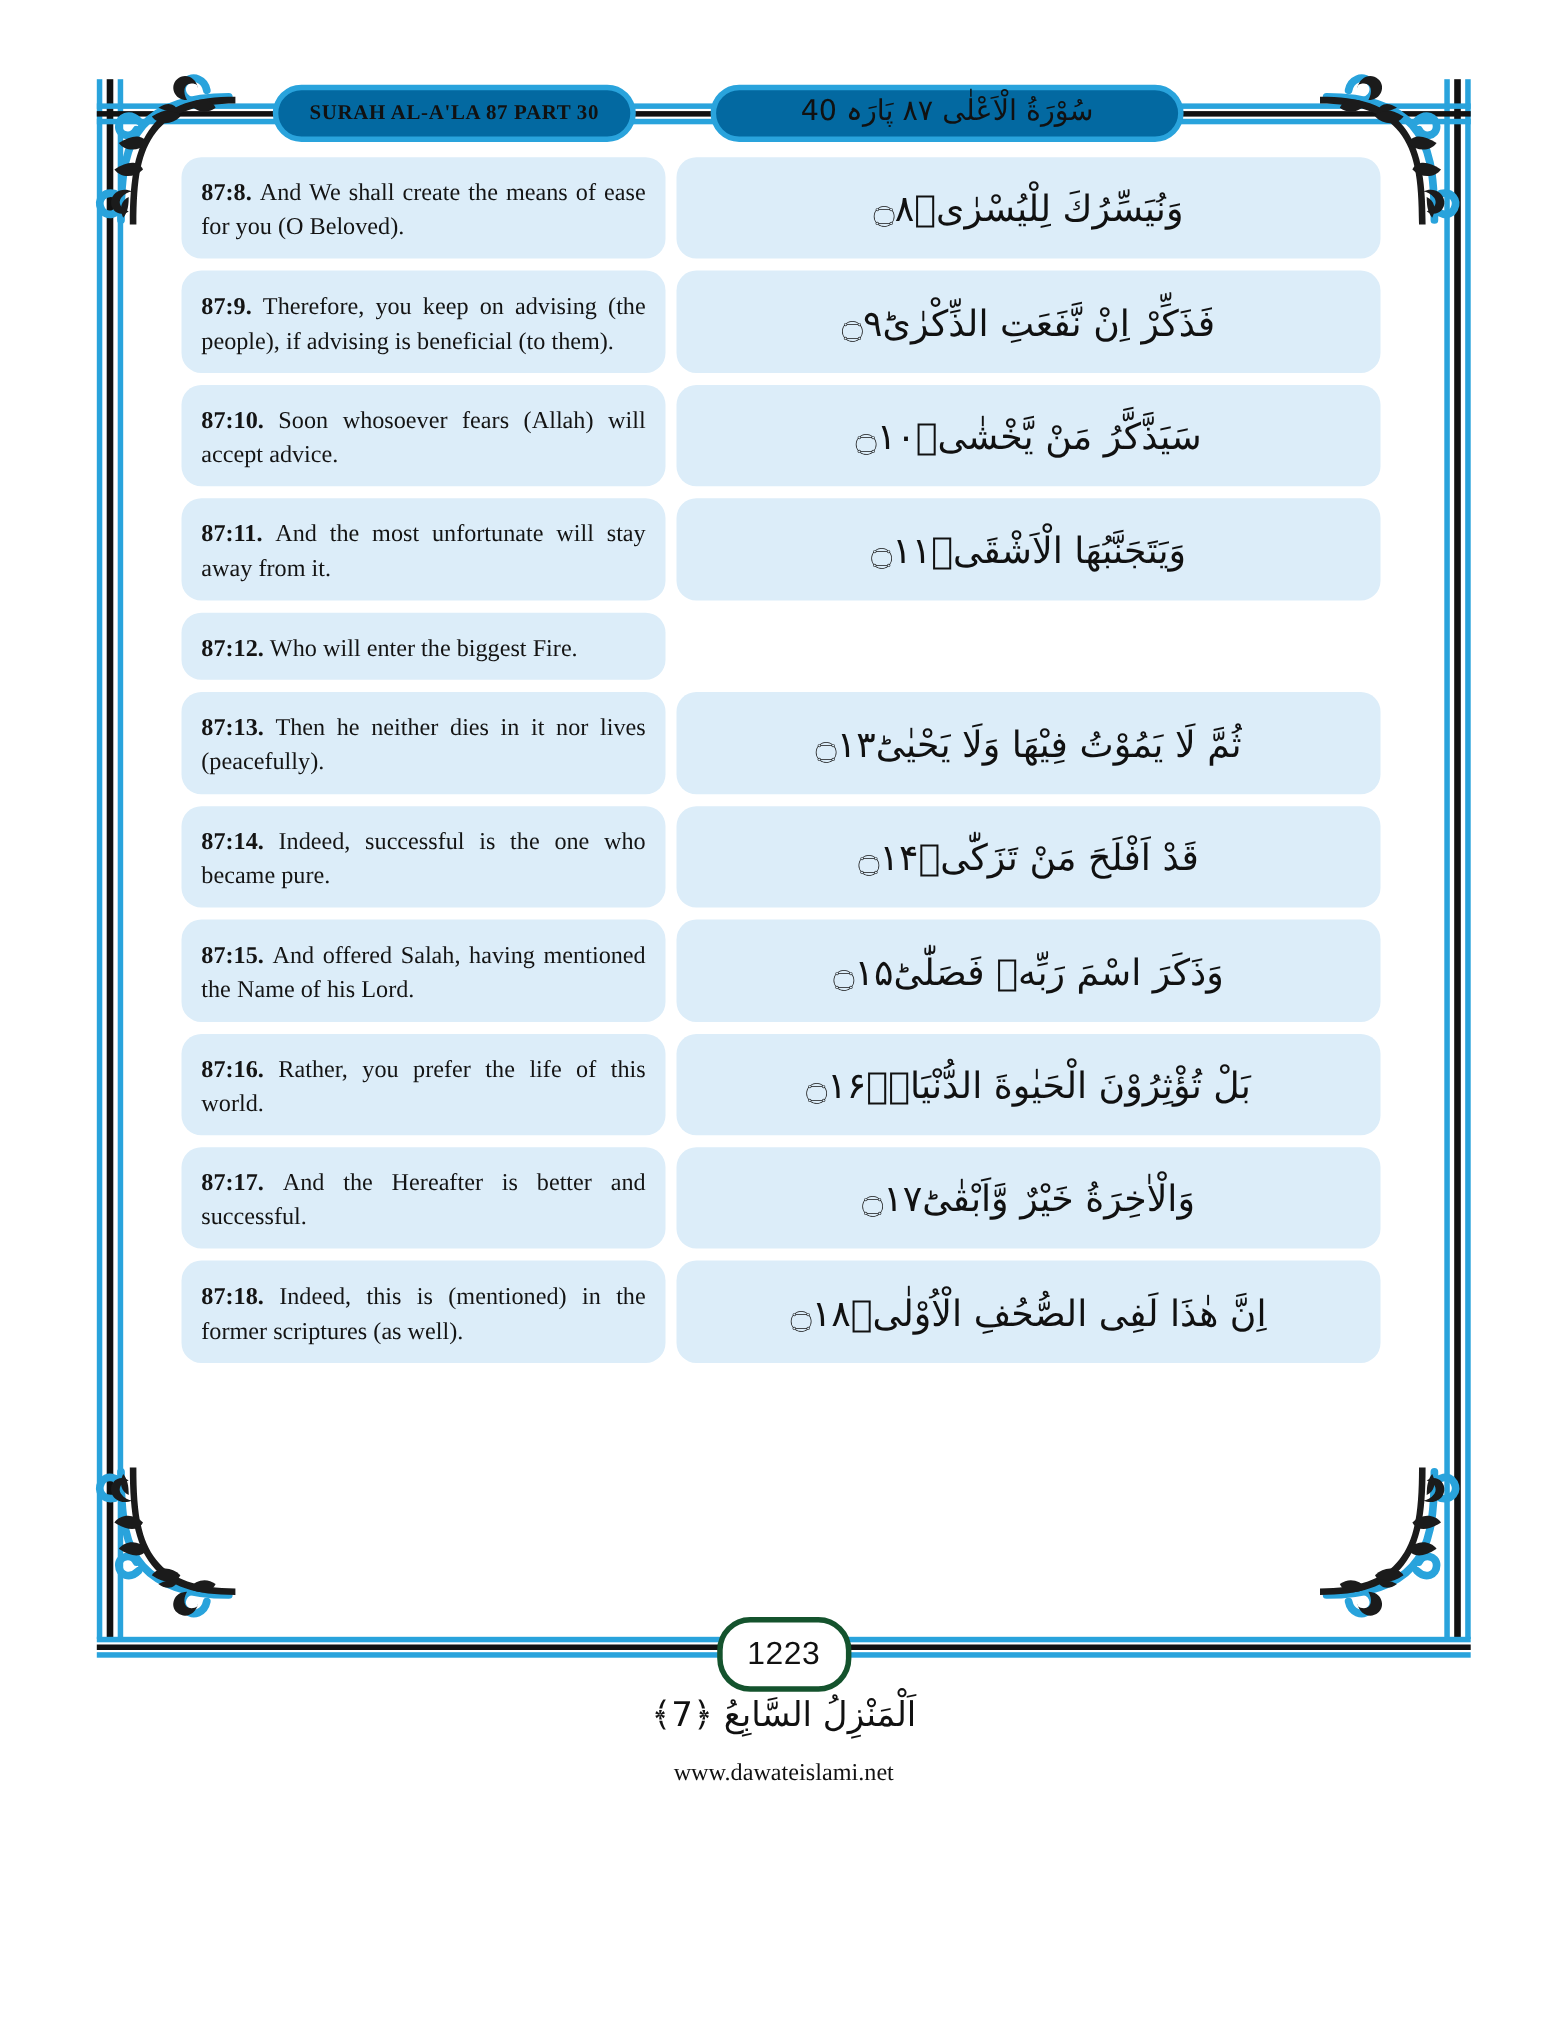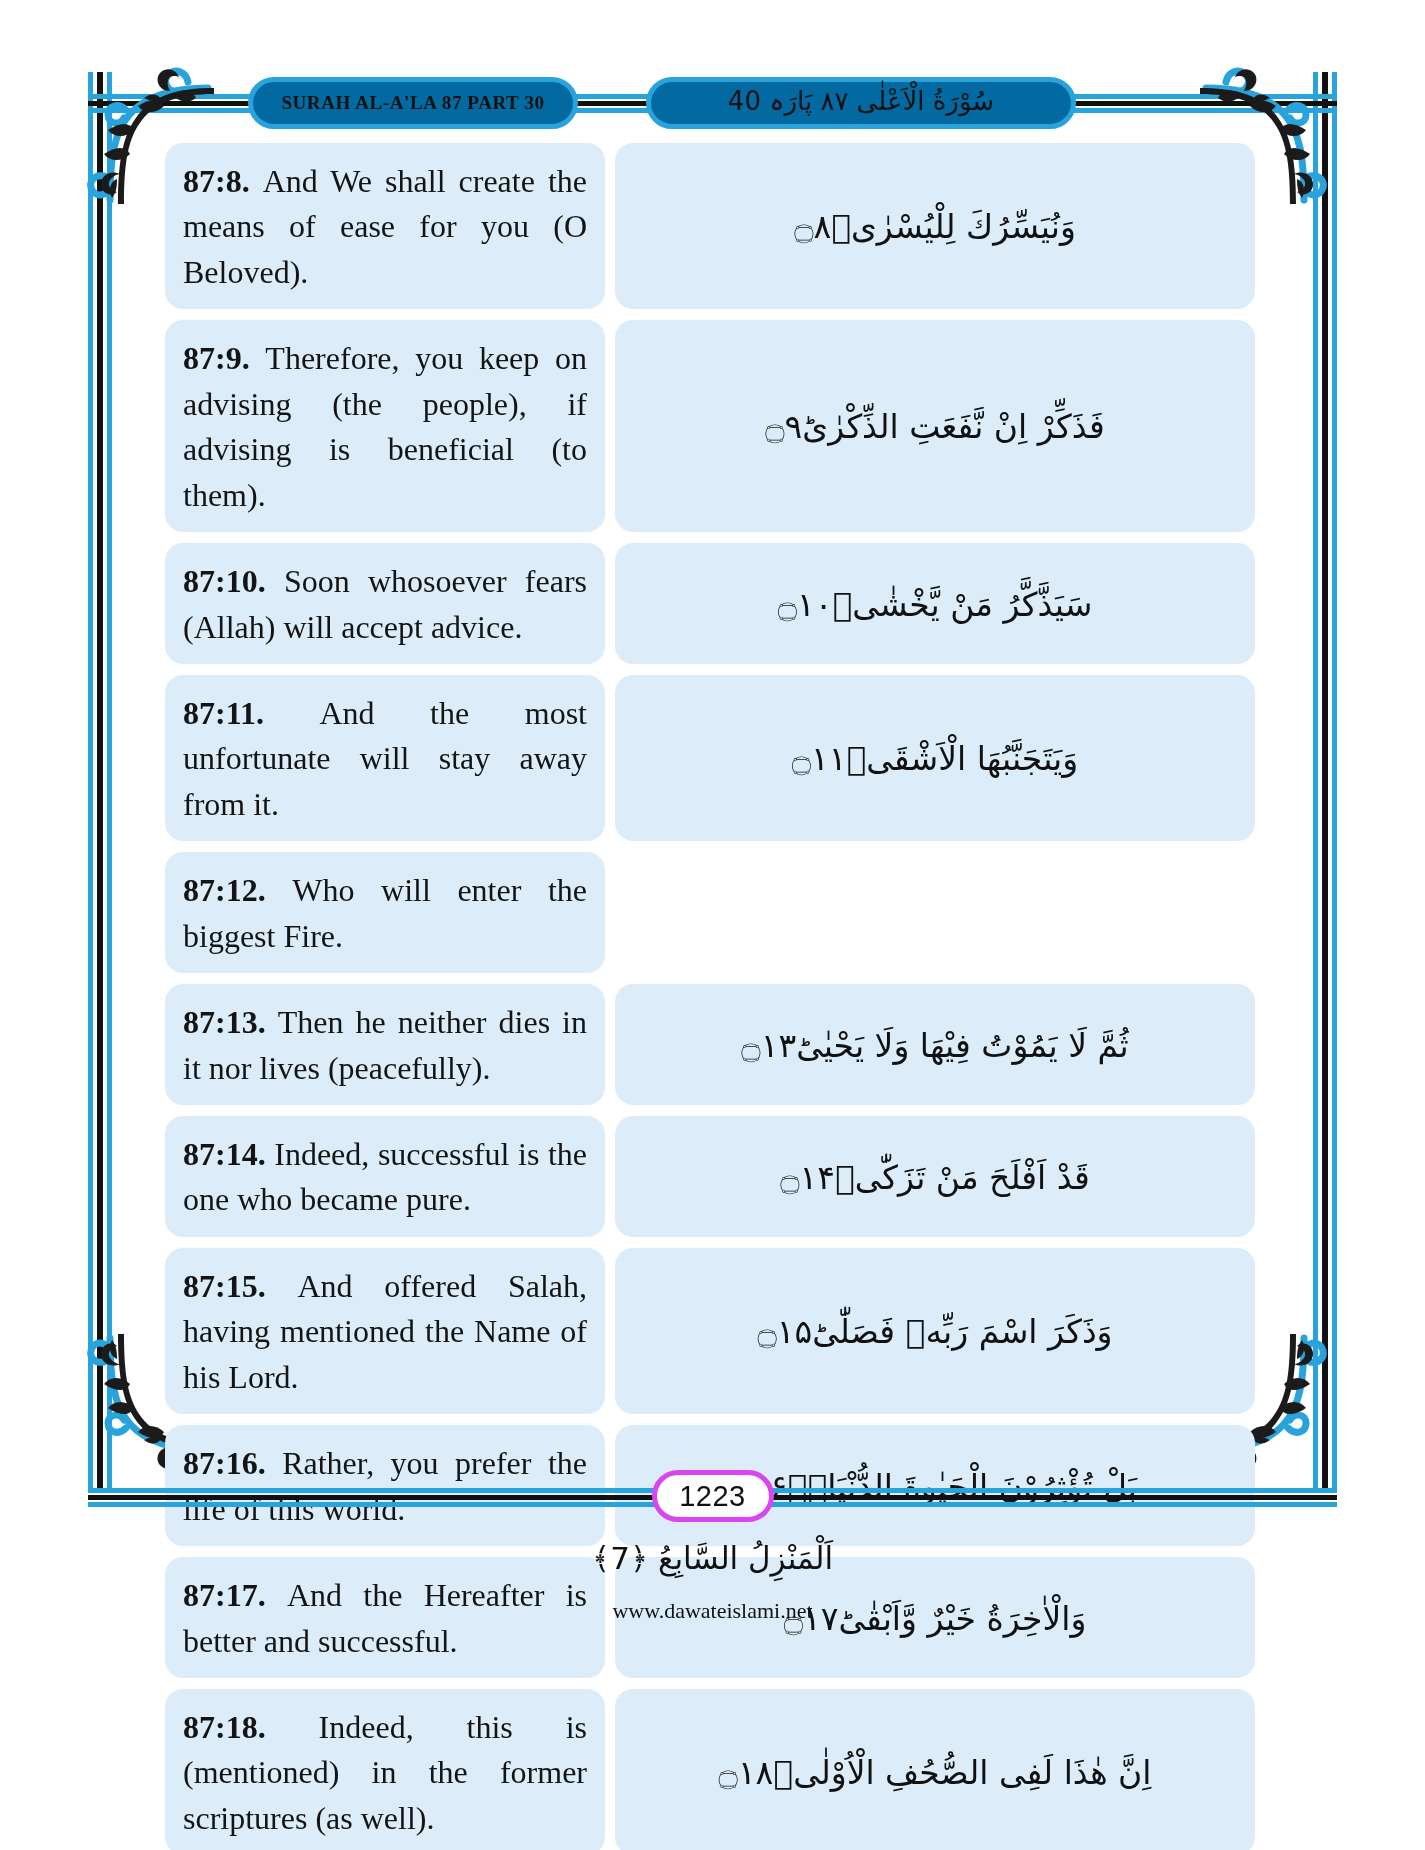--- a/index.html
+++ b/index.html
@@ -140,21 +140,21 @@
   .cell {
     background: #dcedf9;
     border-radius: 18px;
     box-sizing: border-box;
   }
   .cell-en {
     width: 440px;
     padding: 16px 18px 14px 18px;
     text-align: justify;
     text-align-last: left;
-    font-size: 32px;
+    font-size: 22px;
     line-height: 1.42;
     color: #141414;
   }
   .cell-ar {
     flex: 1;
     padding: 12px 22px 10px 22px;
     display: flex;
     align-items: center;
     justify-content: center;
     direction: rtl;
@@ -189,23 +189,23 @@
   .ftr-rule.top { top: 20px; }
   .ftr-rule.bot { top: 34px; }
   .ftr-rule.mid { top: 27px; height: 5px; background: #111111; }
 
   .page-capsule {
     position: absolute;
     left: 50%;
     transform: translateX(-50%);
     top: 2px;
     width: 122px;
-    height: 52px;
+    height: 68px;
     background: #ffffff;
-    border: 5px solid #d946ef;
+    border: 5px solid #14532d;
     border-radius: 30px;
     box-sizing: border-box;
     display: flex;
     align-items: center;
     justify-content: center;
   }
   .page-num {
     font-family: "Liberation Sans", sans-serif;
     font-size: 29px;
     color: #111111;

